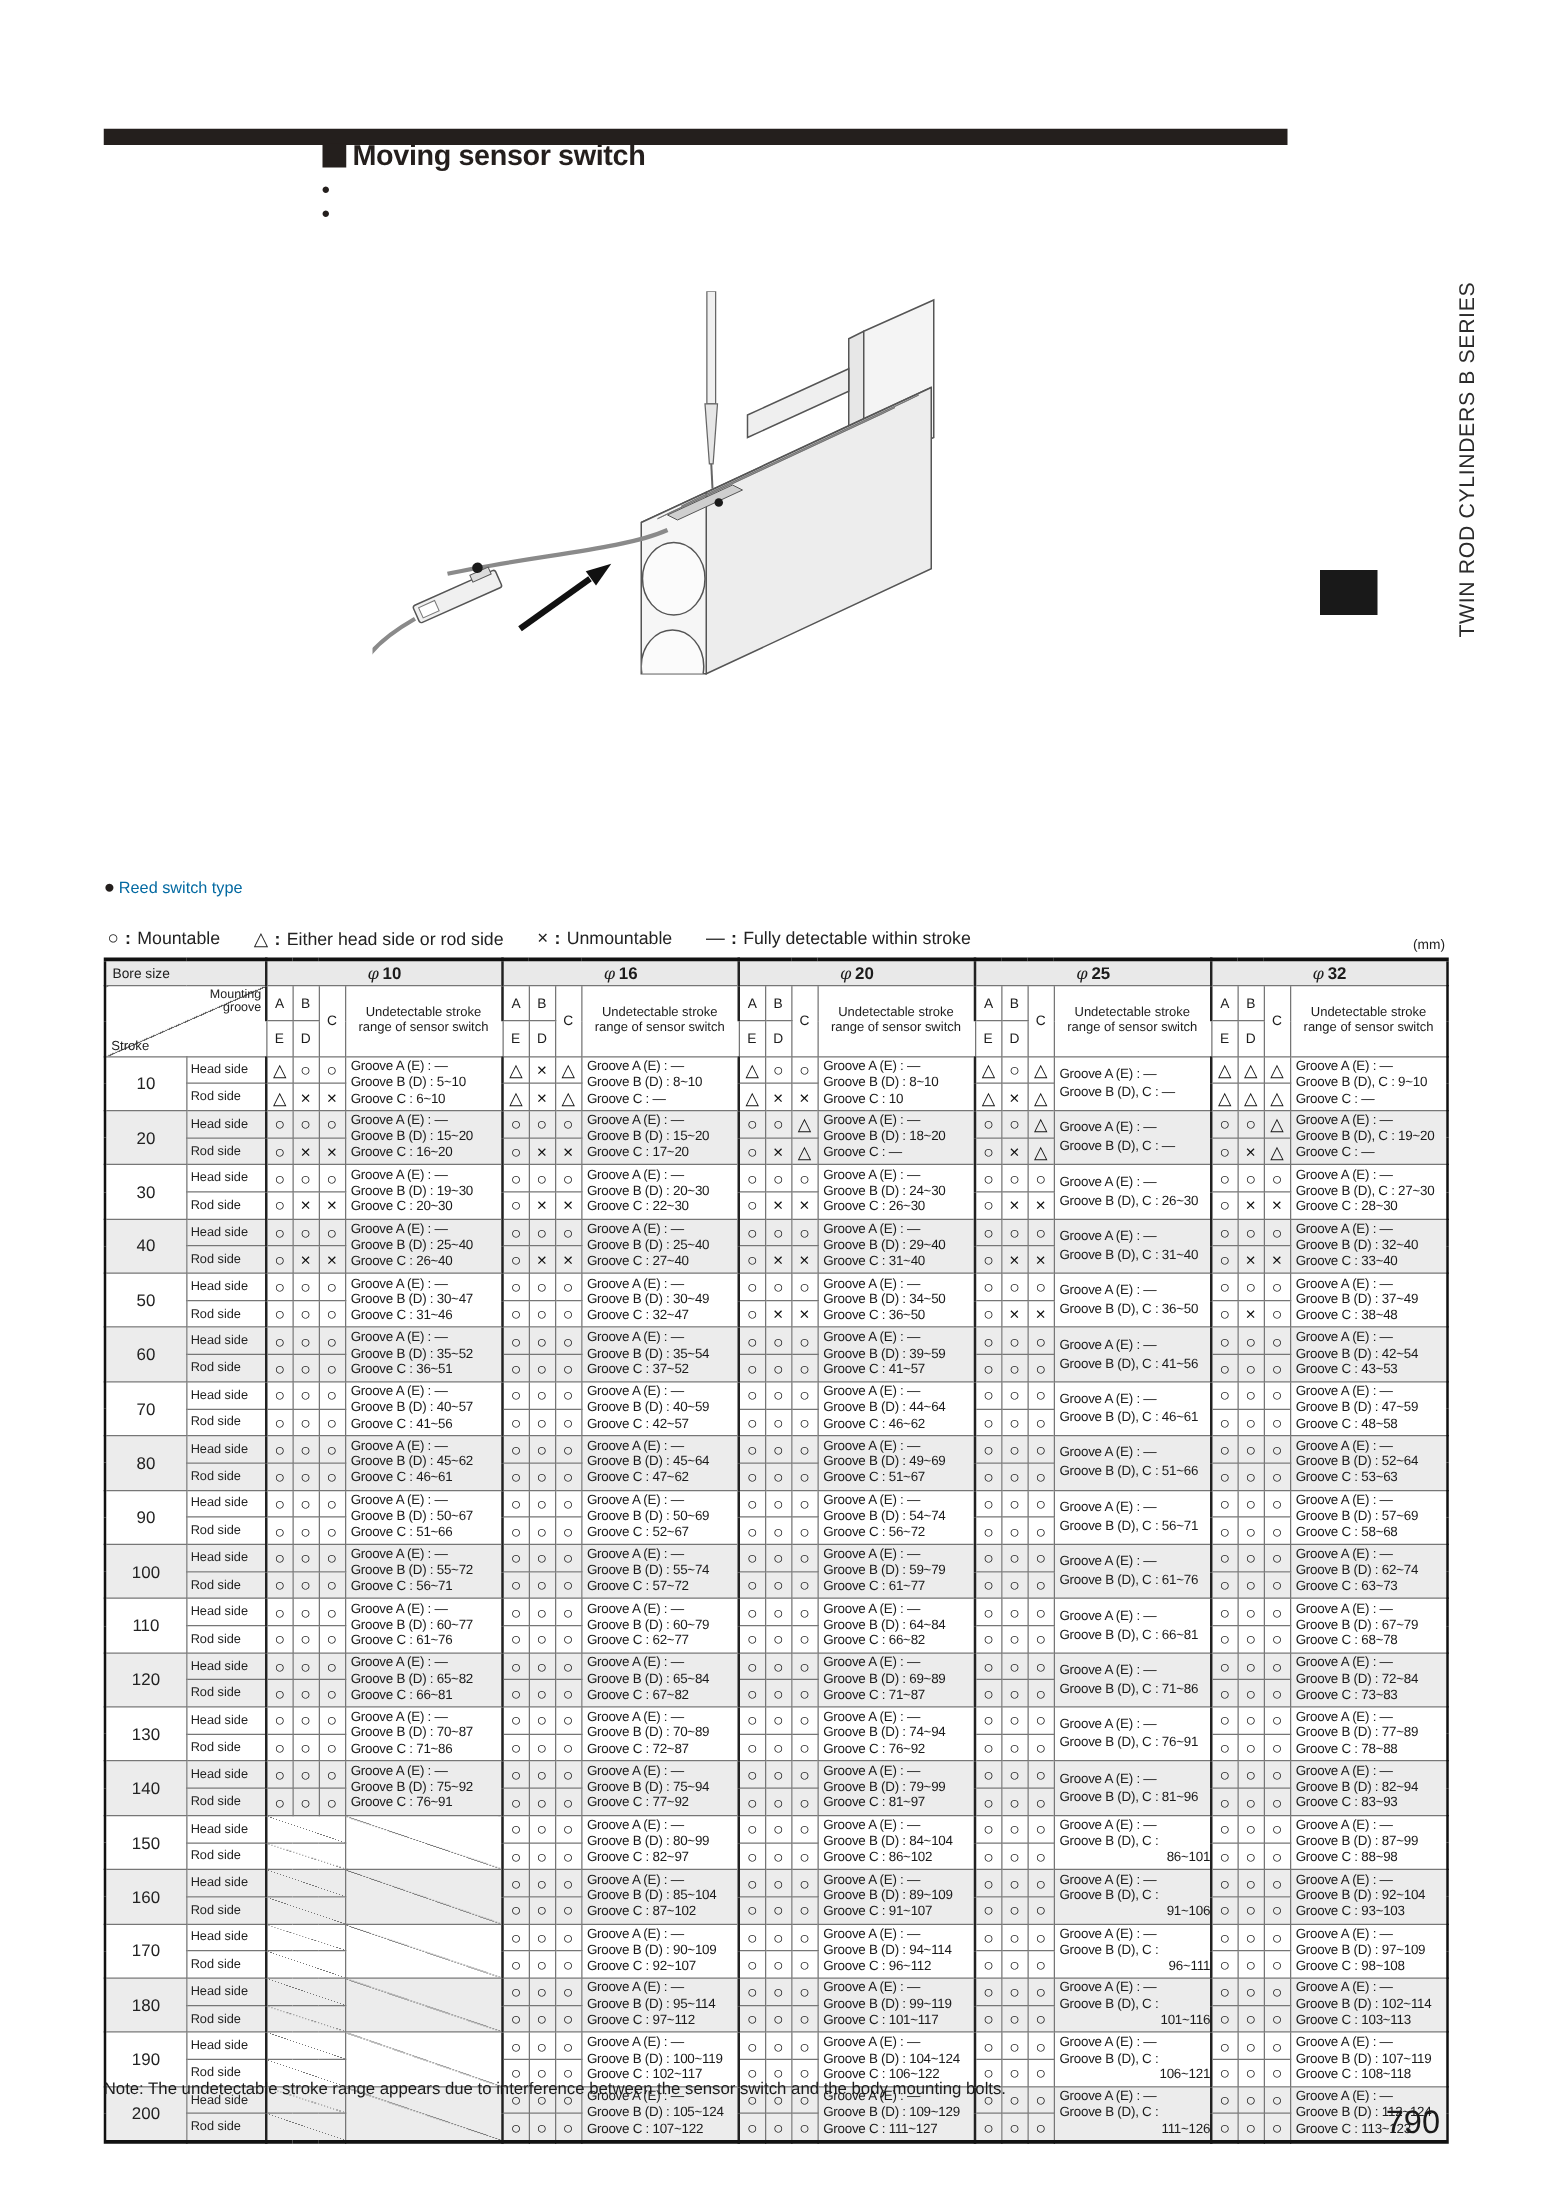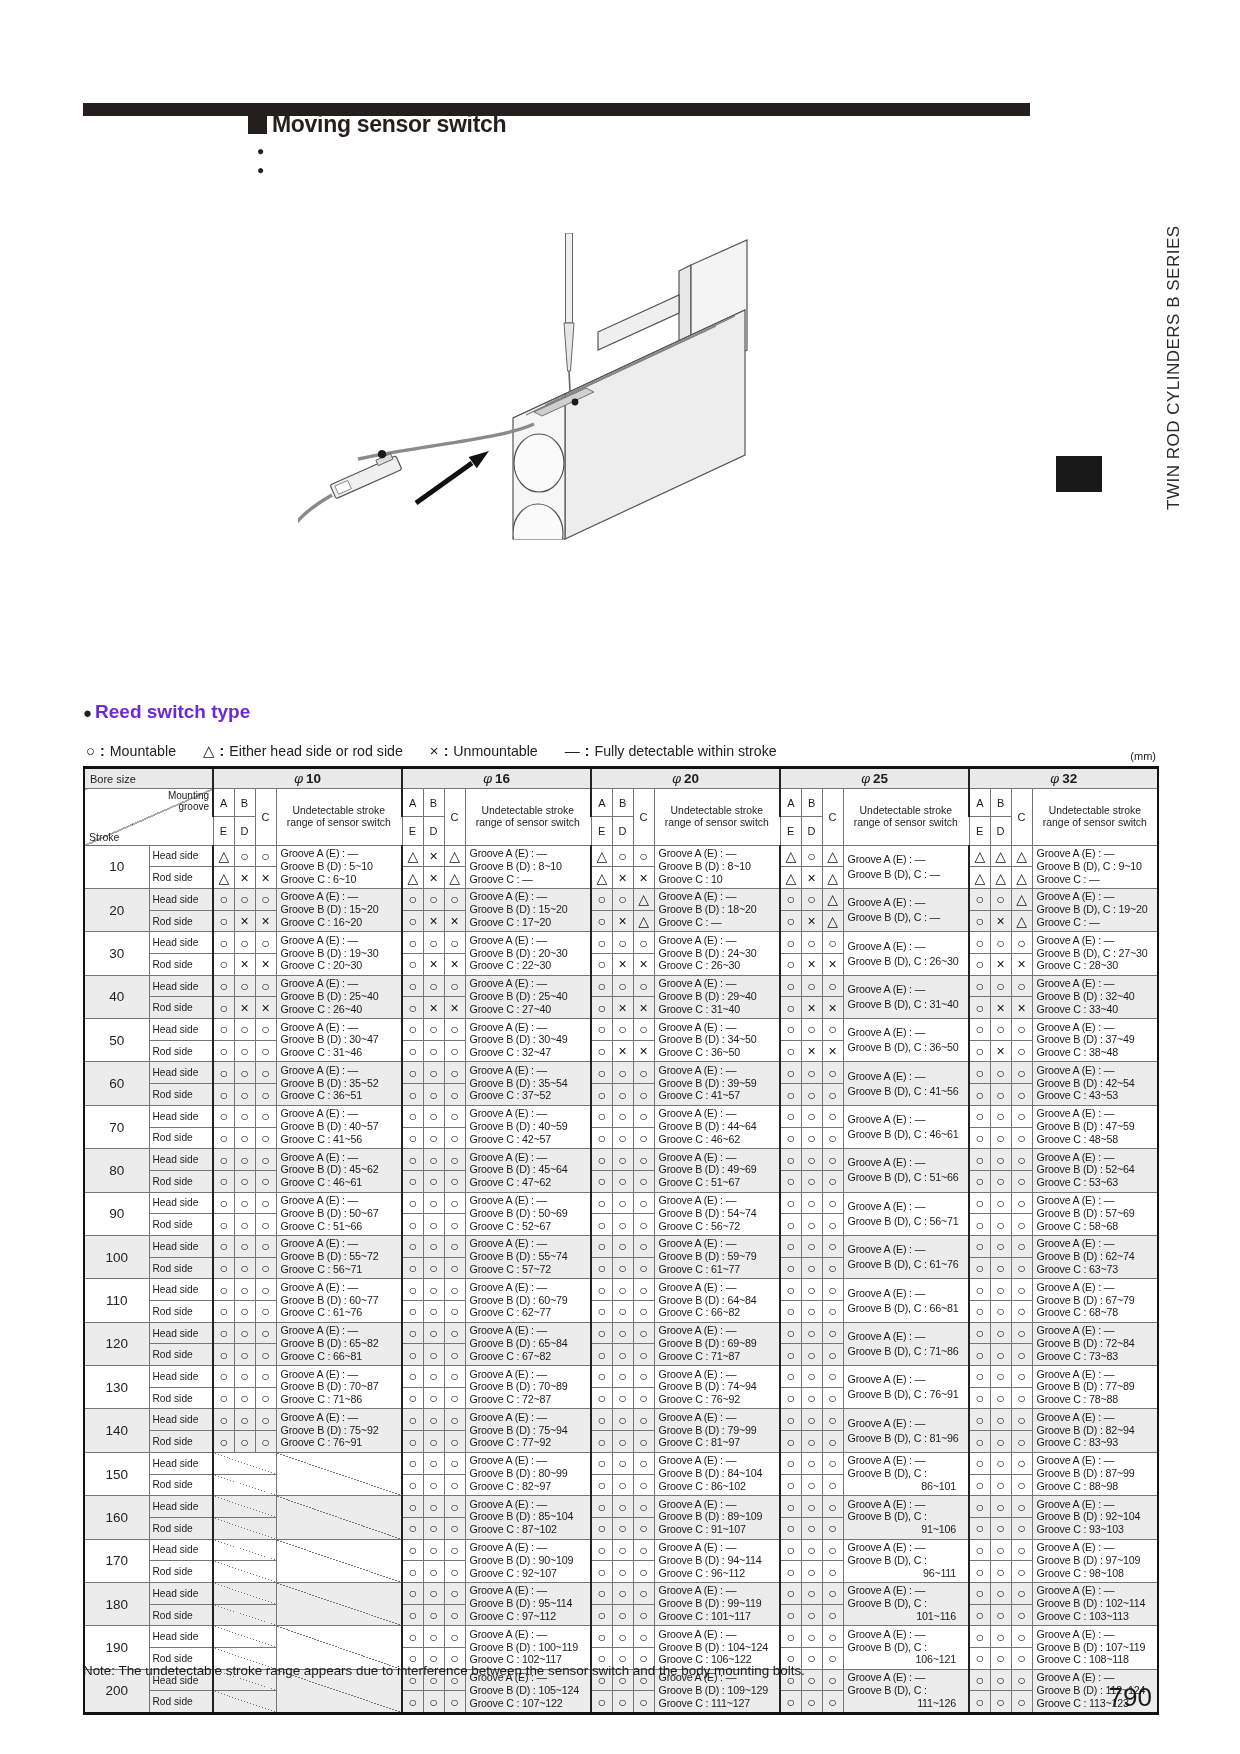--- a/index.html
+++ b/index.html
@@ -1,33 +1,33 @@
 <!DOCTYPE html>
 <html><head>
 <meta charset="utf-8">
 <style>
   html,body{margin:0;padding:0;}
   body{width:1240px;height:1754px;background:#fff;position:relative;overflow:hidden;
        font-family:"Liberation Sans",sans-serif;color:#1c1c1c;}
   .abs{position:absolute;}
   .topbar{left:83px;top:103px;width:947px;height:13px;background:#241f1d;}
-  .title{left:248px;top:111px;display:flex;align-items:center;justify-content:flex-end;}
+  .title{left:258px;top:111px;display:flex;align-items:center;justify-content:flex-end;}
   .title .sq{width:19px;height:19px;background:#241f1d;margin-right:5px;}
   .title .tx{font-size:23px;font-weight:bold;color:#241f1d;letter-spacing:-0.3px;}
   .bullets{left:257px;top:143px;width:600px;}
   .bullet{display:flex;margin-bottom:2px;}
   .bullet .dot{font-size:12px;line-height:17px;margin-right:6px;color:#241f1d;}
   .bullet .bl{font-size:13.6px;line-height:17px;color:#222;}
   .vlabel{left:1164px;top:205px;height:305px;writing-mode:vertical-rl;transform:rotate(180deg);
           font-size:17px;letter-spacing:0.5px;color:#2b2b2b;white-space:nowrap;}
   .blacktab{left:1056px;top:456px;width:46px;height:36px;background:#191919;}
   .illus{left:298px;top:233px;}
   .reedhead{left:83px;top:701px;display:flex;align-items:center;}
   .reedhead .dot{font-size:15px;margin-right:3px;color:#241f1d;}
-  .reedhead .tx{font-size:19px;font-weight:bold;color:#6d28d9;}
+  .reedhead .tx{font-size:13px;font-weight:normal;color:#0369a1;}
   .legend{left:86px;top:742px;display:flex;font-size:14.2px;color:#222;}
   .legend .item{display:flex;align-items:baseline;margin-right:27px;}
   .legend .lsym{font-size:15px;margin-right:5px;}
   .legend .lsep{margin-right:5px;font-weight:bold;}
   .mm{right:84px;top:750px;font-size:11px;color:#222;}
   .note{left:83px;top:1663px;font-size:13.4px;color:#1a1a1a;}
   .pageno{right:88px;top:1682px;font-size:26px;color:#1a1a1a;}
 
   table#reed-table{position:absolute;left:83px;top:766px;width:1074px;border-collapse:collapse;
         table-layout:fixed;border:2px solid #111;border-top:3px solid #111;border-bottom:3px solid #111;}
@@ -43,21 +43,21 @@
   .colhead{font-size:11px;font-weight:bold;text-align:center;height:20px;}
   .range-head{font-size:10.4px;line-height:11.8px;text-align:center;padding:16px 8px!important;}
   .sec-start{border-left:2px solid #222!important;}
   #reed-table tbody td{height:20.7px;background-clip:padding-box;}
   .stroke-cell{font-size:13.5px;text-align:center;color:#222;}
   .side-cell{font-size:10.2px;text-align:left;padding-left:3px!important;white-space:nowrap;color:#222;}
   .sym-cell{text-align:center;font-size:14px;line-height:1;color:#111;}
   .txt-cell{vertical-align:top;padding:1.5px 0 0 4px!important;font-size:10.7px;line-height:12.7px;
             letter-spacing:-0.2px;color:#1a1a1a;}
   .txt-cell.center2{vertical-align:middle;padding-top:0!important;line-height:15px;}
-  .line-right{text-align:right;padding-right:12px;}
+  .line-right{text-align:right;}
   tr.block-start td{border-top:1.4px solid #222;}
   tr.rod td{border-top:1px solid #9a9a9a;}
   td.shaded,th.shaded{background-color:#ececec;}
   .diag-cell{background-image:linear-gradient(to right top,transparent 49.4%,#747474 49.4%,#747474 50.2%,transparent 50.2%);}
 </style>
 </head>
 <body>
 
 <div class="page">
 

